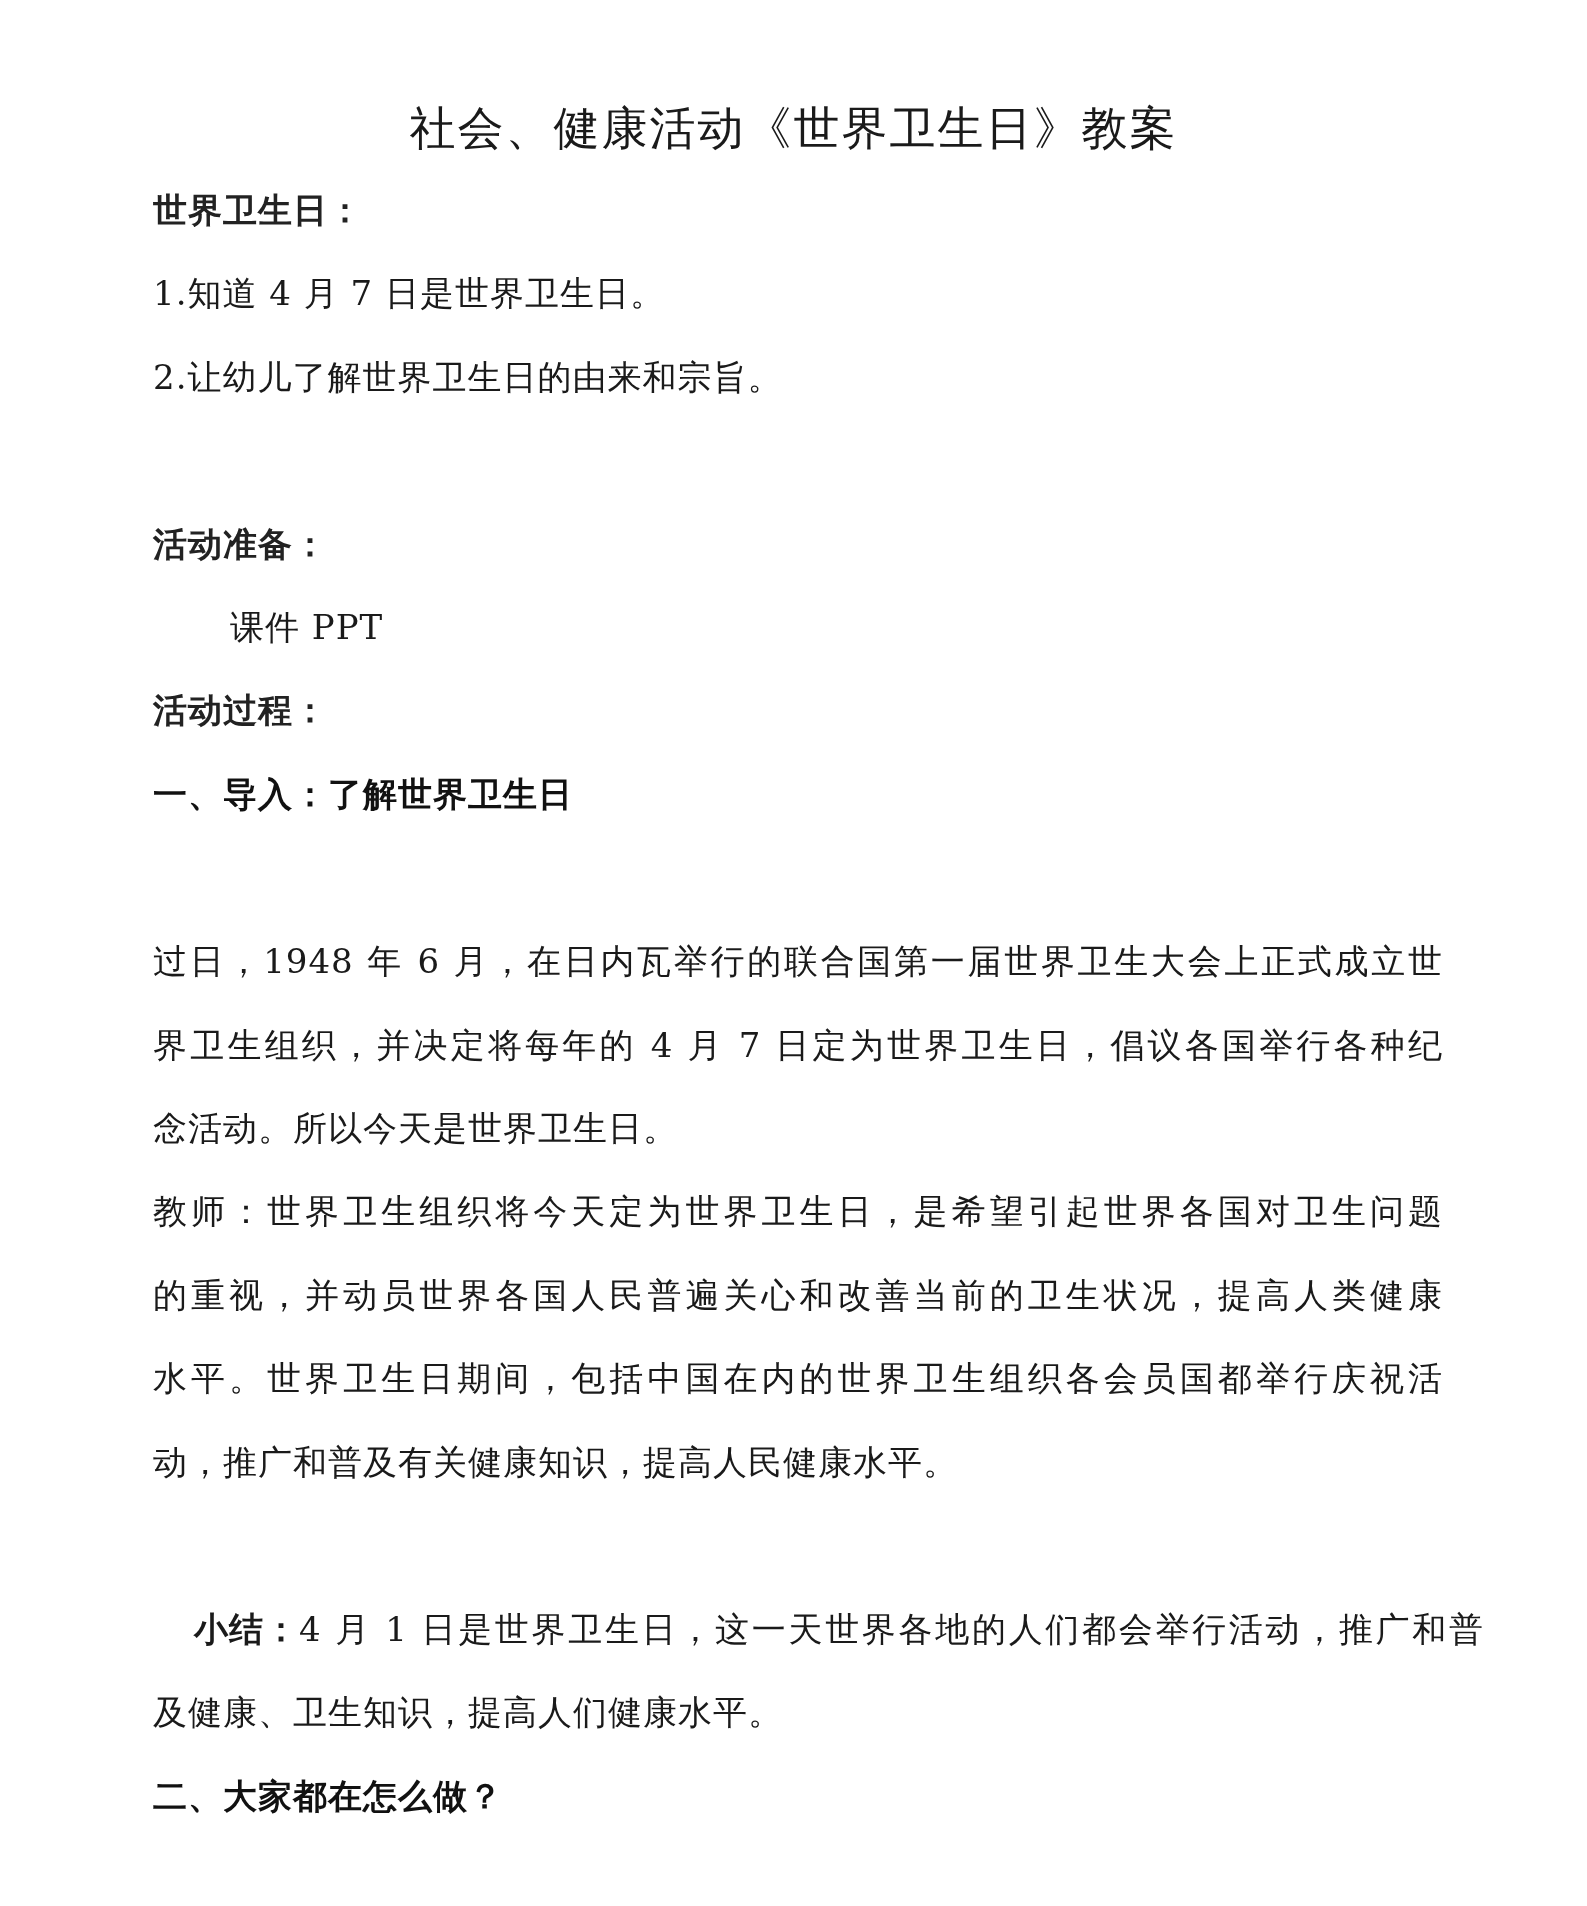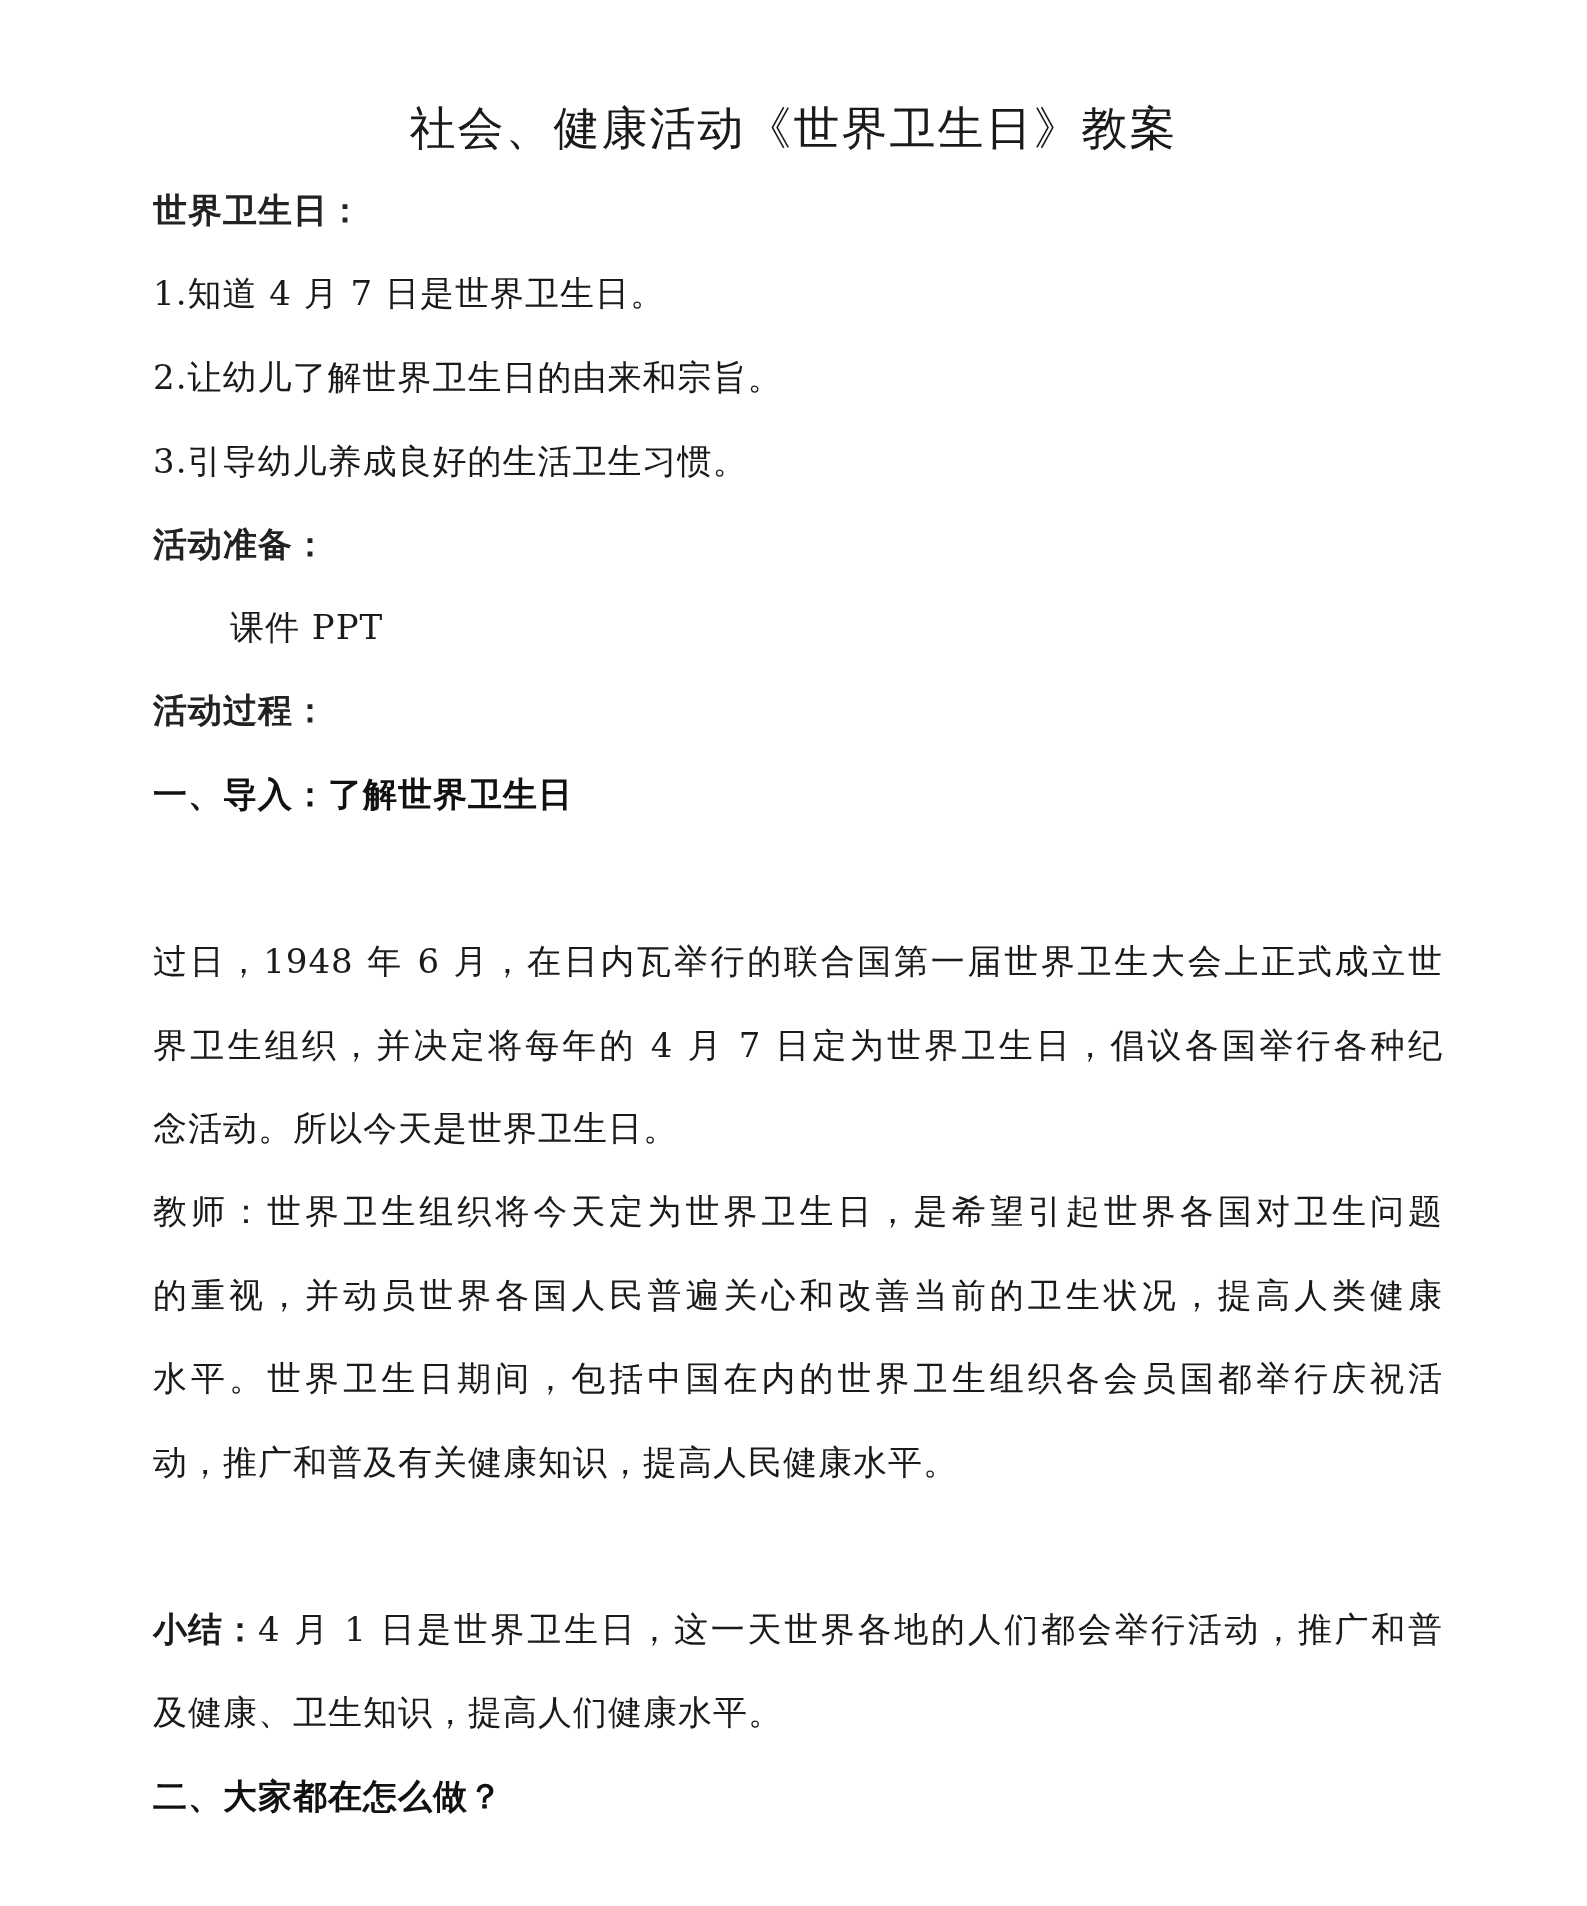--- a/index.html
+++ b/index.html
@@ -62,38 +62,37 @@
 </head>
 <body>
 
 <div class="page">
 
   <div class="title">社会、健康活动《世界卫生日》教案</div>
 
   <div class="line heading" style="top:190px;">世界卫生日：</div>
   <div class="line" style="top:273px;">1.知道 4 月 7 日是世界卫生日。</div>
   <div class="line" style="top:357px;">2.让幼儿了解世界卫生日的由来和宗旨。</div>
-  <div class="line" style="top:441px;">3.引导幼儿养成良好的生活卫生习惯。</div>
 
   <div class="line heading" style="top:524px;">活动准备：</div>
   <div class="line indent" style="top:607px;">课件 PPT</div>
 
   <div class="line heading" style="top:690px;">活动过程：</div>
   <div class="line subheading" style="top:774px;">一、导入：了解世界卫生日</div>
 
   <div class="line justify" style="top:941px;">过日，1948 年 6 月，在日内瓦举行的联合国第一届世界卫生大会上正式成立世</div>
   <div class="line justify" style="top:1025px;">界卫生组织，并决定将每年的 4 月 7 日定为世界卫生日，倡议各国举行各种纪</div>
   <div class="line" style="top:1108px;">念活动。所以今天是世界卫生日。</div>
 
   <div class="line justify" style="top:1191px;">教师：世界卫生组织将今天定为世界卫生日，是希望引起世界各国对卫生问题</div>
   <div class="line justify" style="top:1275px;">的重视，并动员世界各国人民普遍关心和改善当前的卫生状况，提高人类健康</div>
   <div class="line justify" style="top:1358px;">水平。世界卫生日期间，包括中国在内的世界卫生组织各会员国都举行庆祝活</div>
   <div class="line" style="top:1442px;">动，推广和普及有关健康知识，提高人民健康水平。</div>
 
-  <div class="line justify" style="top:1609px; display:flex;">
+  <div class="line justify" style="top:1609px; display:flex;margin-left:41px;">
     <span class="bold-lead">小结：</span>
     <span style="flex:1; text-align:justify; text-align-last:justify;">4 月 1 日是世界卫生日，这一天世界各地的人们都会举行活动，推广和普</span>
   </div>
   <div class="line" style="top:1692px;">及健康、卫生知识，提高人们健康水平。</div>
 
   <div class="line subheading" style="top:1776px;">二、大家都在怎么做？</div>
 
 </div>
 
 </body></html>

